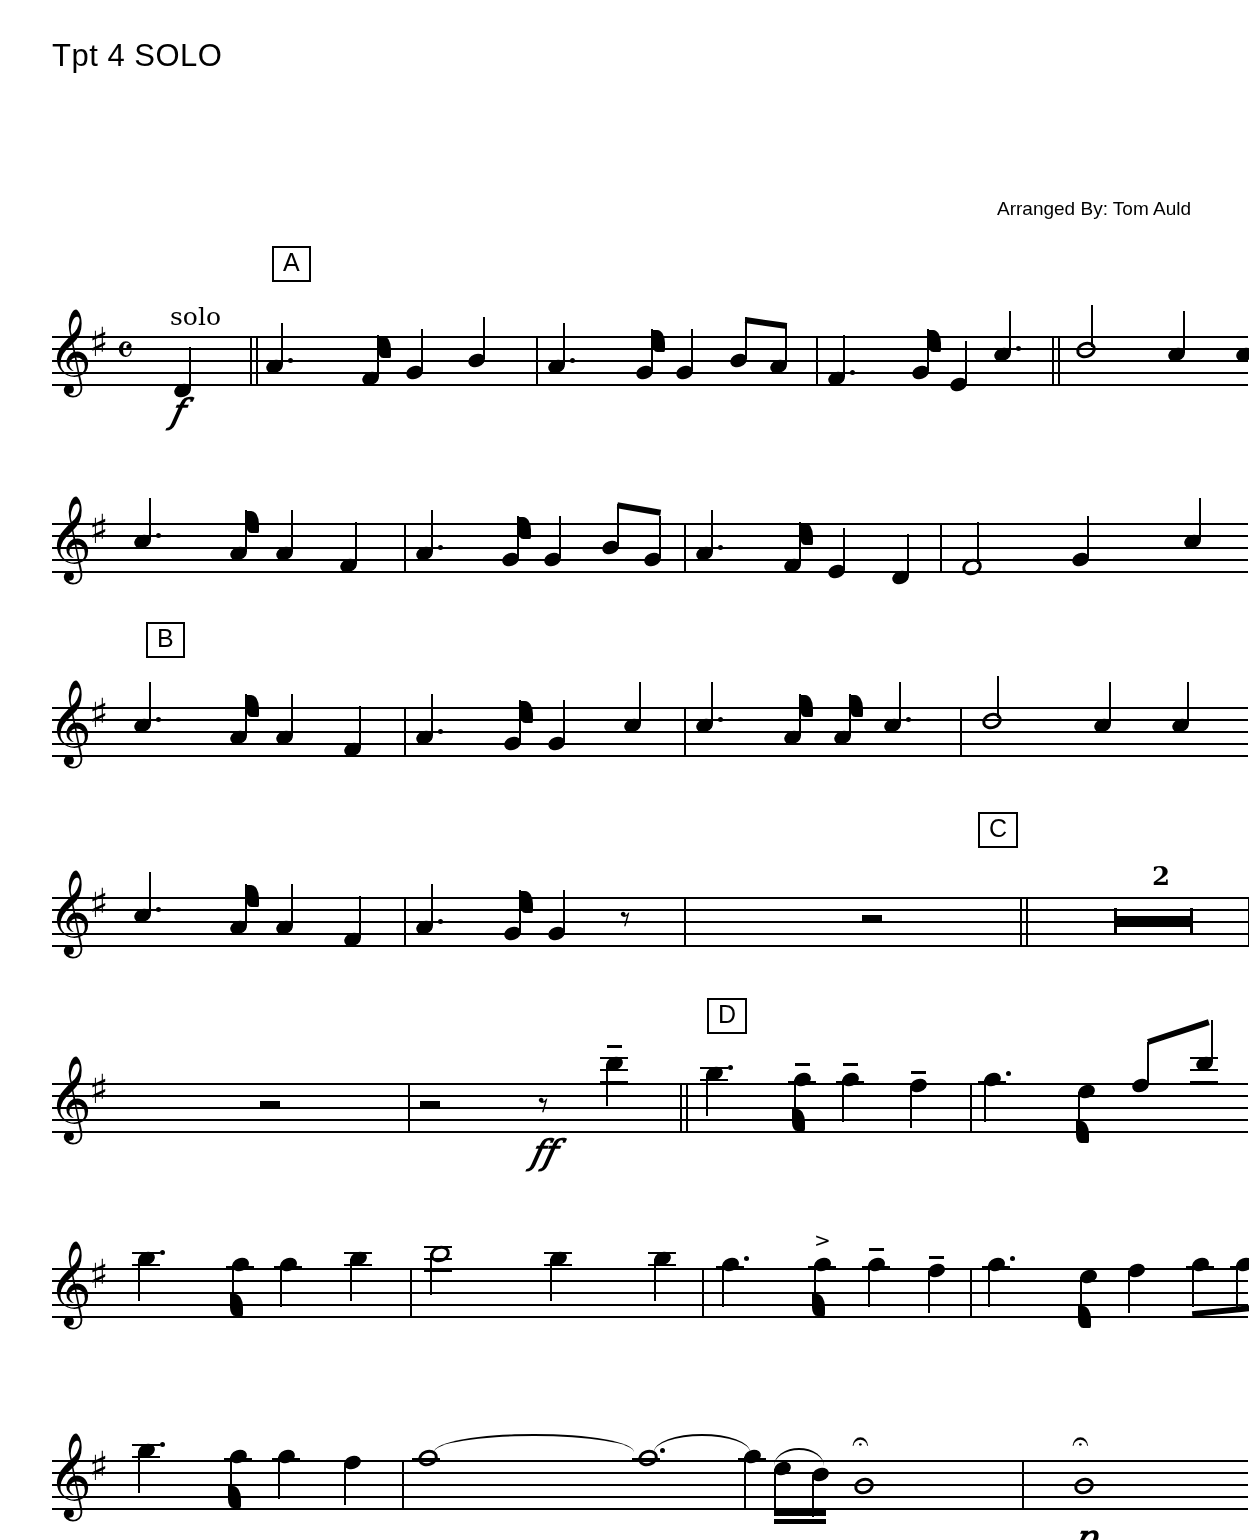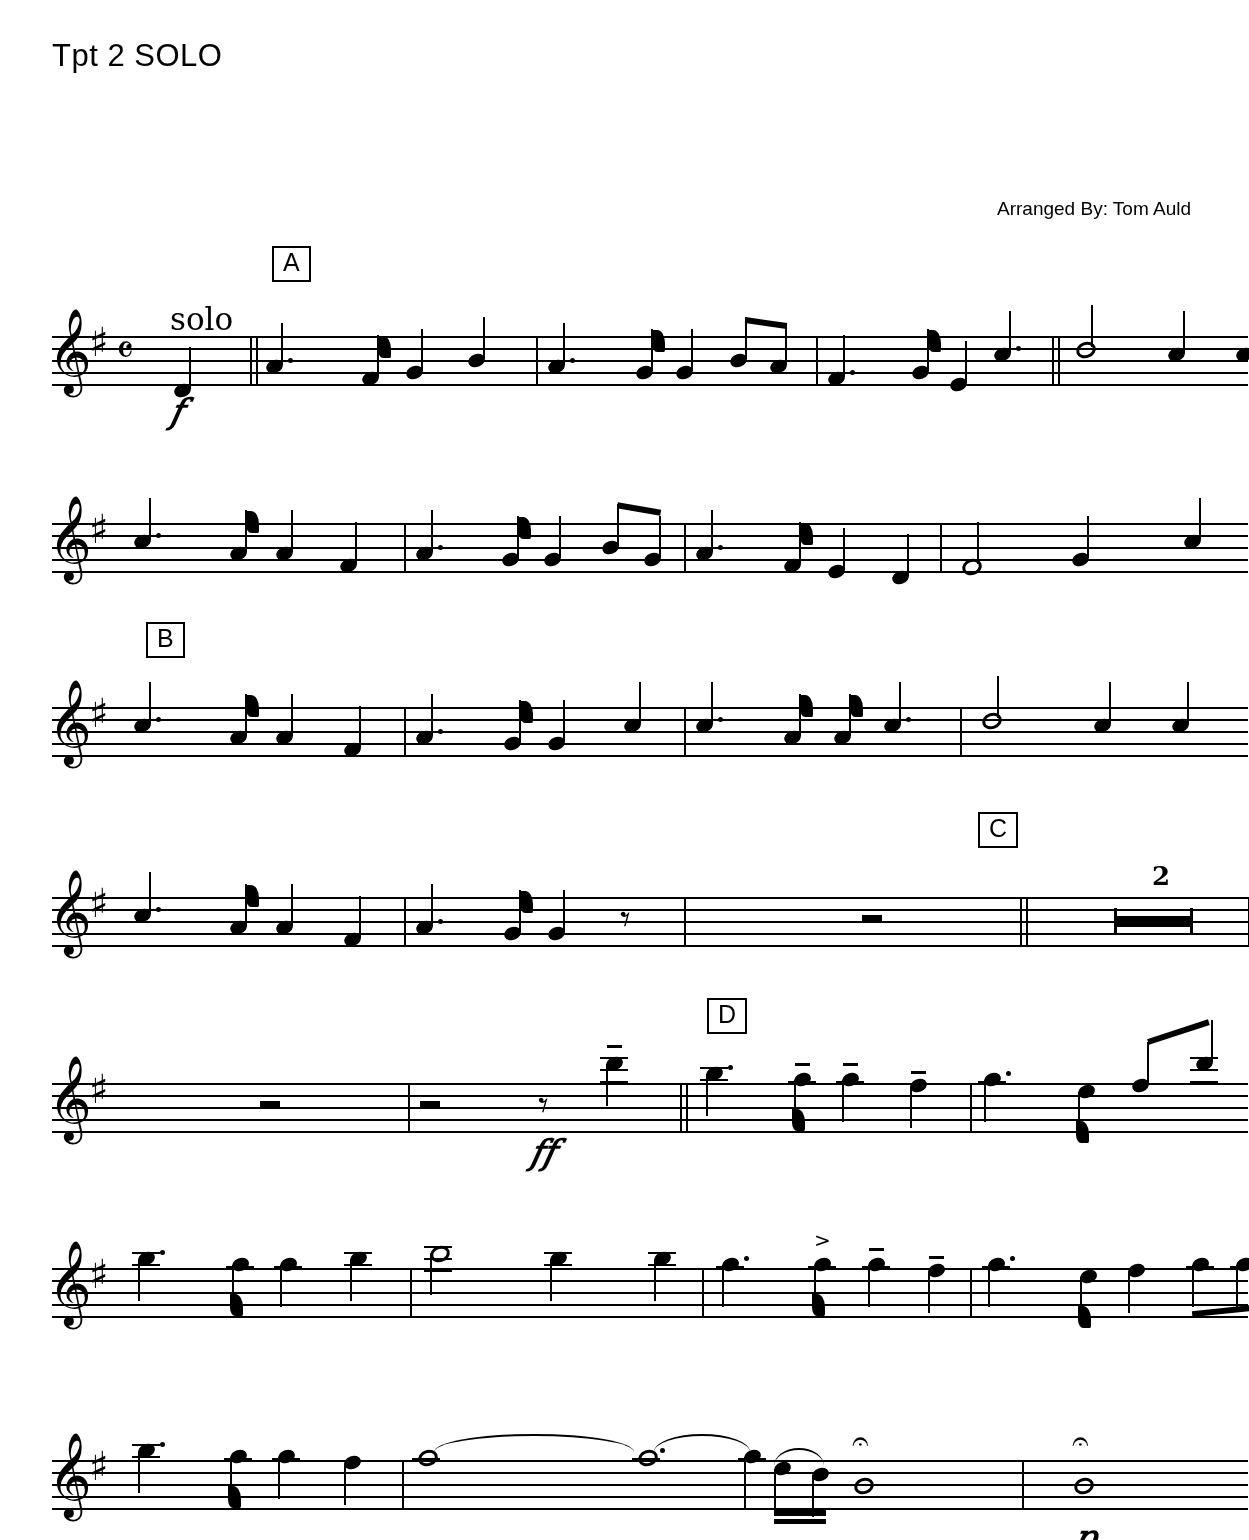--- a/index.html
+++ b/index.html
@@ -30,21 +30,21 @@
   
   .clef{position:absolute;font-size:74px;line-height:1;left:-4px;top:-23px;font-family:"DejaVu Sans",sans-serif;}
   .keysig{position:absolute;font-size:40px;line-height:1;top:-14px;font-family:"DejaVu Sans",sans-serif;}
   .timesig{position:absolute;font-size:40px;line-height:1;top:-6px;font-family:"DejaVu Serif",serif;}
 
   
   .rehearsal{position:absolute;border:2.4px solid #000;padding:1px 9px 3px 9px;font-size:25px;line-height:1.1;background:#fff;font-family:"Liberation Sans",sans-serif;}
 
   
   .dyn{position:absolute;font-family:"DejaVu Serif",serif;font-style:italic;font-weight:bold;font-size:34px;line-height:1;}
-  .txt{position:absolute;font-family:"DejaVu Serif",serif;font-size:31px;line-height:1;}
+  .txt{position:absolute;font-family:"DejaVu Serif",serif;font-size:25px;line-height:1;}
 
   
   .note{position:absolute;width:0;height:0;}
   .head{position:absolute;width:17px;height:12.5px;border-radius:50%;background:#000;transform:rotate(-20deg);left:-8.5px;top:-6.2px;}
   .head.open{background:transparent;border:3px solid #000;width:14px;height:10px;box-sizing:content-box;}
   .stem{position:absolute;width:2.2px;background:#000;}
   .stem.up{left:7px;bottom:1px;height:42px;}
   .stem.down{left:-8px;top:1px;height:42px;}
   .dot{position:absolute;width:5px;height:5px;border-radius:50%;background:#000;left:14px;top:-8px;}
   .flag{position:absolute;left:8px;width:13px;height:22px;background:#000;border-radius:0 60% 10% 40%;}
@@ -58,21 +58,21 @@
   .multirest-cap{position:absolute;width:2.6px;height:26px;background:#000;}
   .mrnum{position:absolute;font-size:26px;font-weight:bold;font-family:"DejaVu Serif",serif;}
   .fermata{position:absolute;font-size:30px;line-height:1;font-family:"DejaVu Sans",sans-serif;}
   .slurline{position:absolute;height:16px;border-top:2.4px solid #000;border-radius:50%/100% 100% 0 0;}
 </style>
 </head>
 <body>
 
 <div class="sheet">
 
-  <div class="part-label">Tpt 2 SOLO</div>
+  <div class="part-label">Tpt 4 SOLO</div>
   <div class="arranger">Arranged By: Tom Auld</div>
 
   <div class="rehearsal" style="left:272px;top:246px;">A</div>
 
   <div class="system" style="top:336px;">
     <div class="staff">
       <div class="line"></div>
         <div class="line"></div>
         <div class="line"></div>
         <div class="line"></div>

